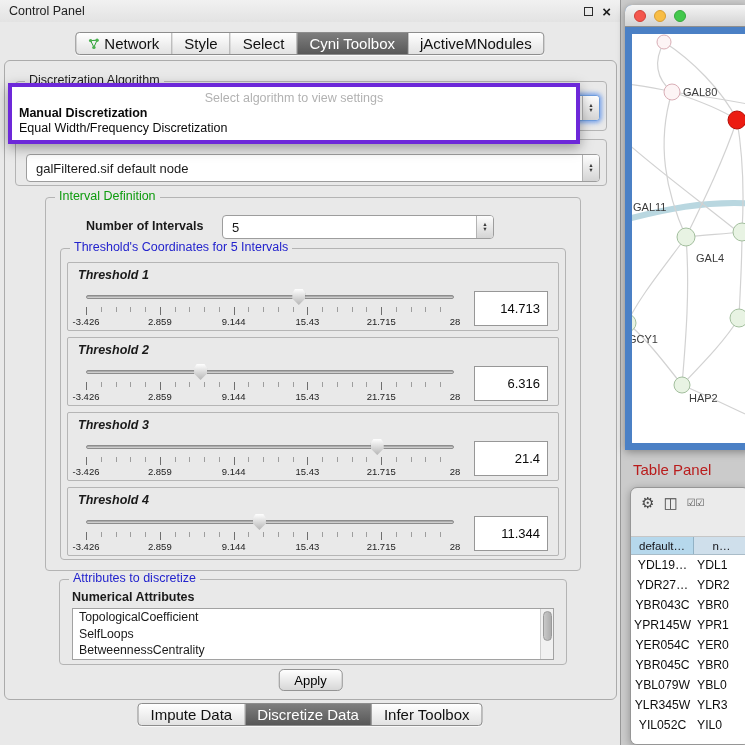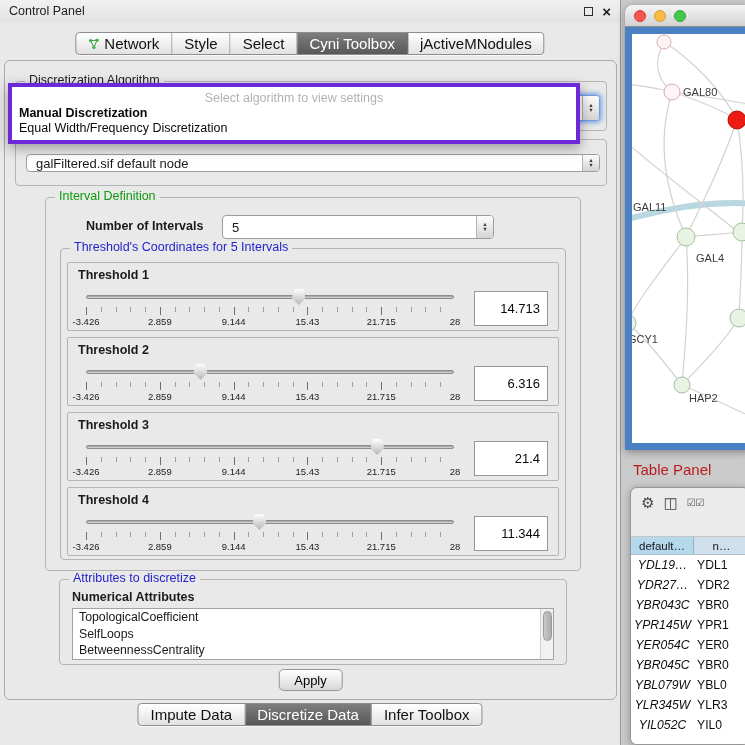--- a/index.html
+++ b/index.html
@@ -55,32 +55,32 @@
   .algo-combo { left:10px; top:13px; width:574px; height:26px; }
 
   .algo-popup { position:absolute; left:8px; top:83px; width:572px; z-index:50;
     background:#fff; border:4px solid #6d28d9; box-shadow:0 4px 12px rgba(0,0,0,.35);
     padding:3px 0 4px 0; }
   .algo-popup .ph { text-align:center; color:#b2b2b2; font-size:12.5px; line-height:16px; }
   .algo-popup .item { font-size:12.5px; line-height:15px; padding:0 7px; color:#0a0a0a; }
   .algo-popup .item.bold { font-weight:bold; }
 
   .td-group { left:10px; top:78px; width:592px; height:47px; }
-  .td-combo { left:10px; top:14px; width:574px; height:18px; }
+  .td-combo { left:10px; top:14px; width:574px; height:28px; }
 
   .interval-group { left:40px; top:136px; width:536px; height:374px; }
   .num-label { position:absolute; left:40px; top:21px; font-weight:bold; font-size:12.5px; }
   .num-combo { left:176px; top:17px; width:272px; height:24px; }
 
   .thr-group { left:14px; top:50px; width:506px; height:312px; }
   .thr-list { position:absolute; left:6px; top:13px; }
 
   .tpanel { position:relative; width:492px; height:69px; border:1px solid #b5b5b5;
     border-radius:2px; margin-bottom:6px; background:#e9e9e9; }
-  .tlabel { position:absolute; left:10px; top:5px; font-weight:bold; font-size:12.5px; }
+  .tlabel { position:absolute; left:10px; top:5px; font-weight:bold; font-size:12.5px;font-style:italic; }
   .slider { position:absolute; left:18px; top:25px; width:368px; height:18px; }
   .track { position:absolute; left:0; right:0; top:7px; height:4px;
     background:linear-gradient(#9b9b9b,#dedede); border:1px solid #8d8d8d; border-radius:3px; }
   .thumb { position:absolute; top:1px; width:13px; height:16px; margin-left:-6px;
     background:linear-gradient(#fefefe,#b6b6b6);
     clip-path:polygon(20% 0,80% 0,100% 25%,100% 60%,50% 100%,0 60%,0 25%);
     filter:drop-shadow(0 0 1px #6e6e6e); }
   .ticks { position:absolute; left:18px; top:44px; width:369px; height:8px;
     background-image:
       repeating-linear-gradient(to right,#6f6f6f 0 1px,transparent 1px 20%),
@@ -131,21 +131,21 @@
   .ticon { font-size:15px; color:#464646; line-height:1.2; }
   .ticon.checks { font-size:10px; margin-top:3px; color:#555; }
   .tw-header { display:flex; height:19px; margin-top:10px;
     border-top:1px solid #c6c6c6; border-bottom:1px solid #a9bcc8; }
   .hcell { font-size:11.5px; display:flex; align-items:center; justify-content:center; color:#15151a; }
   .hcell.c0 { width:63px; background:#b6d8ec; border-right:1px solid #92b2c5; }
   .hcell.c1 { flex:1; background:#cfdfeb; }
   .tw-rows { position:absolute; left:0; right:0; top:67px; bottom:0; background:#fff; overflow:hidden; }
   .trow { display:flex; height:20px; }
   .tcell { font-size:12.2px; display:flex; align-items:center; color:#0e0e0e; white-space:nowrap; }
-  .tcell.c0 { width:63px; justify-content:center;font-style:italic; }
+  .tcell.c0 { width:63px; justify-content:center; }
   .tcell.c1 { flex:1; padding-left:3px; }
 </style>
 </head>
 <body>
 
 <div class="control-panel">
 
   <div class="titlebar">
     <span class="title">Control Panel</span>
     <span class="win-controls">

